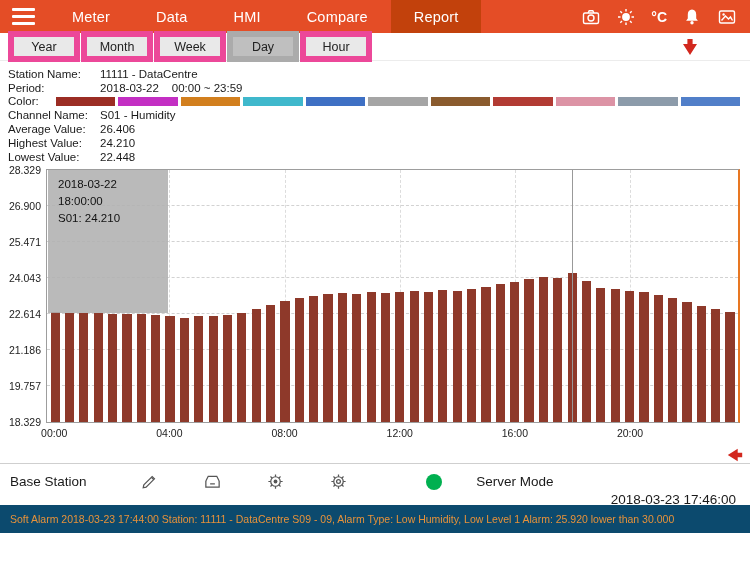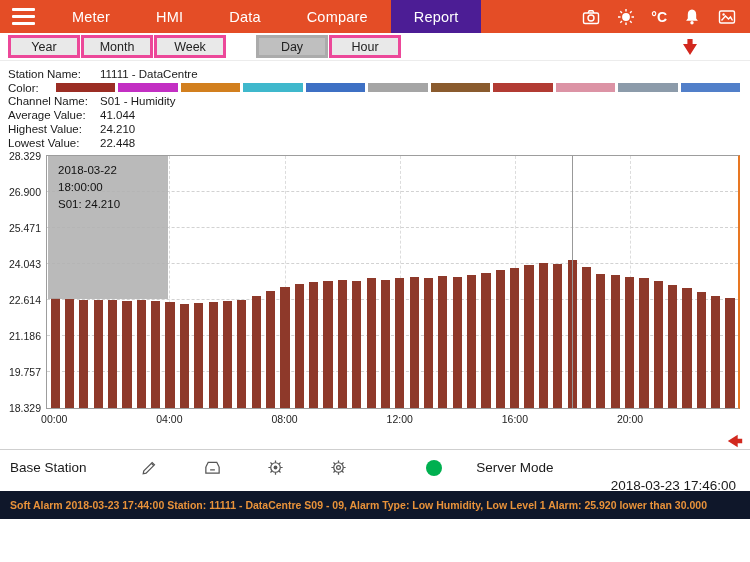--- a/index.html
+++ b/index.html
@@ -17,22 +17,22 @@
   .hamburger span { display:block; width:23px; height:3px; background:#fff; margin:4px 0; border-radius:1px; }
   .nav { display:flex; height:100%; }
   .nav-item { padding:0 23px; display:flex; align-items:center; font-size:14.5px; letter-spacing:.2px; cursor:pointer; }
   .nav-item.active { background:#EC7C59; }
   .header-icons { margin-left:auto; display:flex; align-items:center; gap:15px; padding-right:13px; }
   .hicon { width:20px; height:20px; display:inline-flex; align-items:center; justify-content:center; cursor:pointer; }
   .hicon.celsius { font-size:14px; font-weight:bold; width:auto; }
 
   
   .tabs-row { height:28px; display:flex; align-items:center; padding:2px 8px 2px 8px; position:relative; border-bottom:1px solid #ECECEC; }
-  .tab { width:72px; height:23px; background:#E9E9E9; border:3px solid #ec4899; margin-right:1px; font-size:12.5px; color:#222; }
-  .tab.active { background:#BFBFBF; border-color:#ABABAB;margin-left:29px; }
+  .tab { width:72px; height:31px; background:#E9E9E9; border:6px solid #ec4899; margin-right:1px; font-size:12.5px; color:#222; }
+  .tab.active { background:#BFBFBF; border-color:#ABABAB; }
   .red-arrow { position:absolute; display:inline-flex; }
   .red-arrow.down { right:50px; top:4px; }
 
   
   .info { padding:6px 8px 0 8px; font-size:11.5px; }
   .info-row { display:flex; align-items:center; height:13.8px; }
   .lbl { width:92px; flex:0 0 auto; }
   .color-row .lbl { width:48px; }
   .swatches { flex:1; display:flex; gap:3px; height:9px; margin-right:2px; }
   .swatch { flex:1; height:9px; }
@@ -81,24 +81,24 @@
 <div class="app">
 
   <header class="topbar" style="background: rgb(228, 77, 38);">
     <button class="hamburger">
         <span></span>
         <span></span>
         <span></span>
       </button>
     <nav class="nav">
       <div class="nav-item">Meter</div>
+      <div class="nav-item">Data</div>
       <div class="nav-item">HMI</div>
-      <div class="nav-item">Data</div>
       <div class="nav-item">Compare</div>
-      <div class="nav-item active" style="background: #4c1d95;">Report</div>
+      <div class="nav-item active" style="background: #c2410c;">Report</div>
     </nav>
     <div class="header-icons">
       <span class="hicon">
         <svg width="20" height="20" viewBox="0 0 20 20">
             <g fill="none" stroke="#fff" stroke-width="1.4">
               <rect x="2.5" y="6" width="15" height="10.5" rx="1.5"></rect>
               <circle cx="10" cy="11" r="3"></circle>
               <path d="M7 6 L8.2 3.8 H11.8 L13 6"></path>
             </g>
           </svg>
@@ -141,20 +141,25 @@
           <polygon points="10,18 3,7 7.4,7 7.4,2 12.6,2 12.6,7 17,7" fill="#D2281E"></polygon>
         </svg>
     </span>
   </div>
 
   <section class="info">
     <div class="info-row">
       <span class="lbl">Station Name:</span>
       <span class="val">11111 - DataCentre</span>
     </div>
+    <div class="info-row">
+      <span class="lbl">Period:</span>
+      <span class="val">2018-03-22</span>
+      <span class="val range">00:00 ~ 23:59</span>
+    </div>
     <div class="info-row color-row">
       <span class="lbl">Color:</span>
       <div class="swatches">
           <span class="swatch" style="background: rgb(155, 45, 36);"></span>
           <span class="swatch" style="background: rgb(195, 47, 195);"></span>
           <span class="swatch" style="background: rgb(210, 127, 30);"></span>
           <span class="swatch" style="background: rgb(63, 184, 204);"></span>
           <span class="swatch" style="background: rgb(62, 112, 196);"></span>
           <span class="swatch" style="background: rgb(165, 165, 165);"></span>
           <span class="swatch" style="background: rgb(138, 91, 46);"></span>
@@ -163,21 +168,21 @@
           <span class="swatch" style="background: rgb(140, 155, 170);"></span>
           <span class="swatch" style="background: rgb(81, 127, 201);"></span>
         </div>
     </div>
     <div class="info-row">
       <span class="lbl">Channel Name:</span>
       <span class="val">S01 - Humidity</span>
     </div>
     <div class="info-row">
       <span class="lbl">Average Value:</span>
-      <span class="val">41.044</span>
+      <span class="val">26.406</span>
     </div>
     <div class="info-row">
       <span class="lbl">Highest Value:</span>
       <span class="val">24.210</span>
     </div>
     <div class="info-row">
       <span class="lbl">Lowest Value:</span>
       <span class="val">22.448</span>
     </div>
   </section>
@@ -307,17 +312,17 @@
           </g>
           <circle cx="10" cy="10" r="2" fill="none" stroke="#555" stroke-width="1.3"></circle>
         </svg>
     </span>
     <span class="spacer"></span>
     <span class="status-dot" style="background: rgb(0, 176, 80);"></span>
     <span class="mode-label">Server Mode</span>
     <span class="timestamp">2018-03-23 17:46:00</span>
   </footer>
 
-  <div class="alarm-bar" style="background: #0f172a; font-weight: bold;">
+  <div class="alarm-bar" style="background: #0c4a6e;">
     <span style="color: rgb(232, 146, 58);">Soft Alarm 2018-03-23 17:44:00 Station: 11111 - DataCentre S09 - 09, Alarm Type: Low Humidity, Low Level 1 Alarm: 25.920 lower than 30.000</span>
   </div>
 
 </div>
 
 </body></html>

